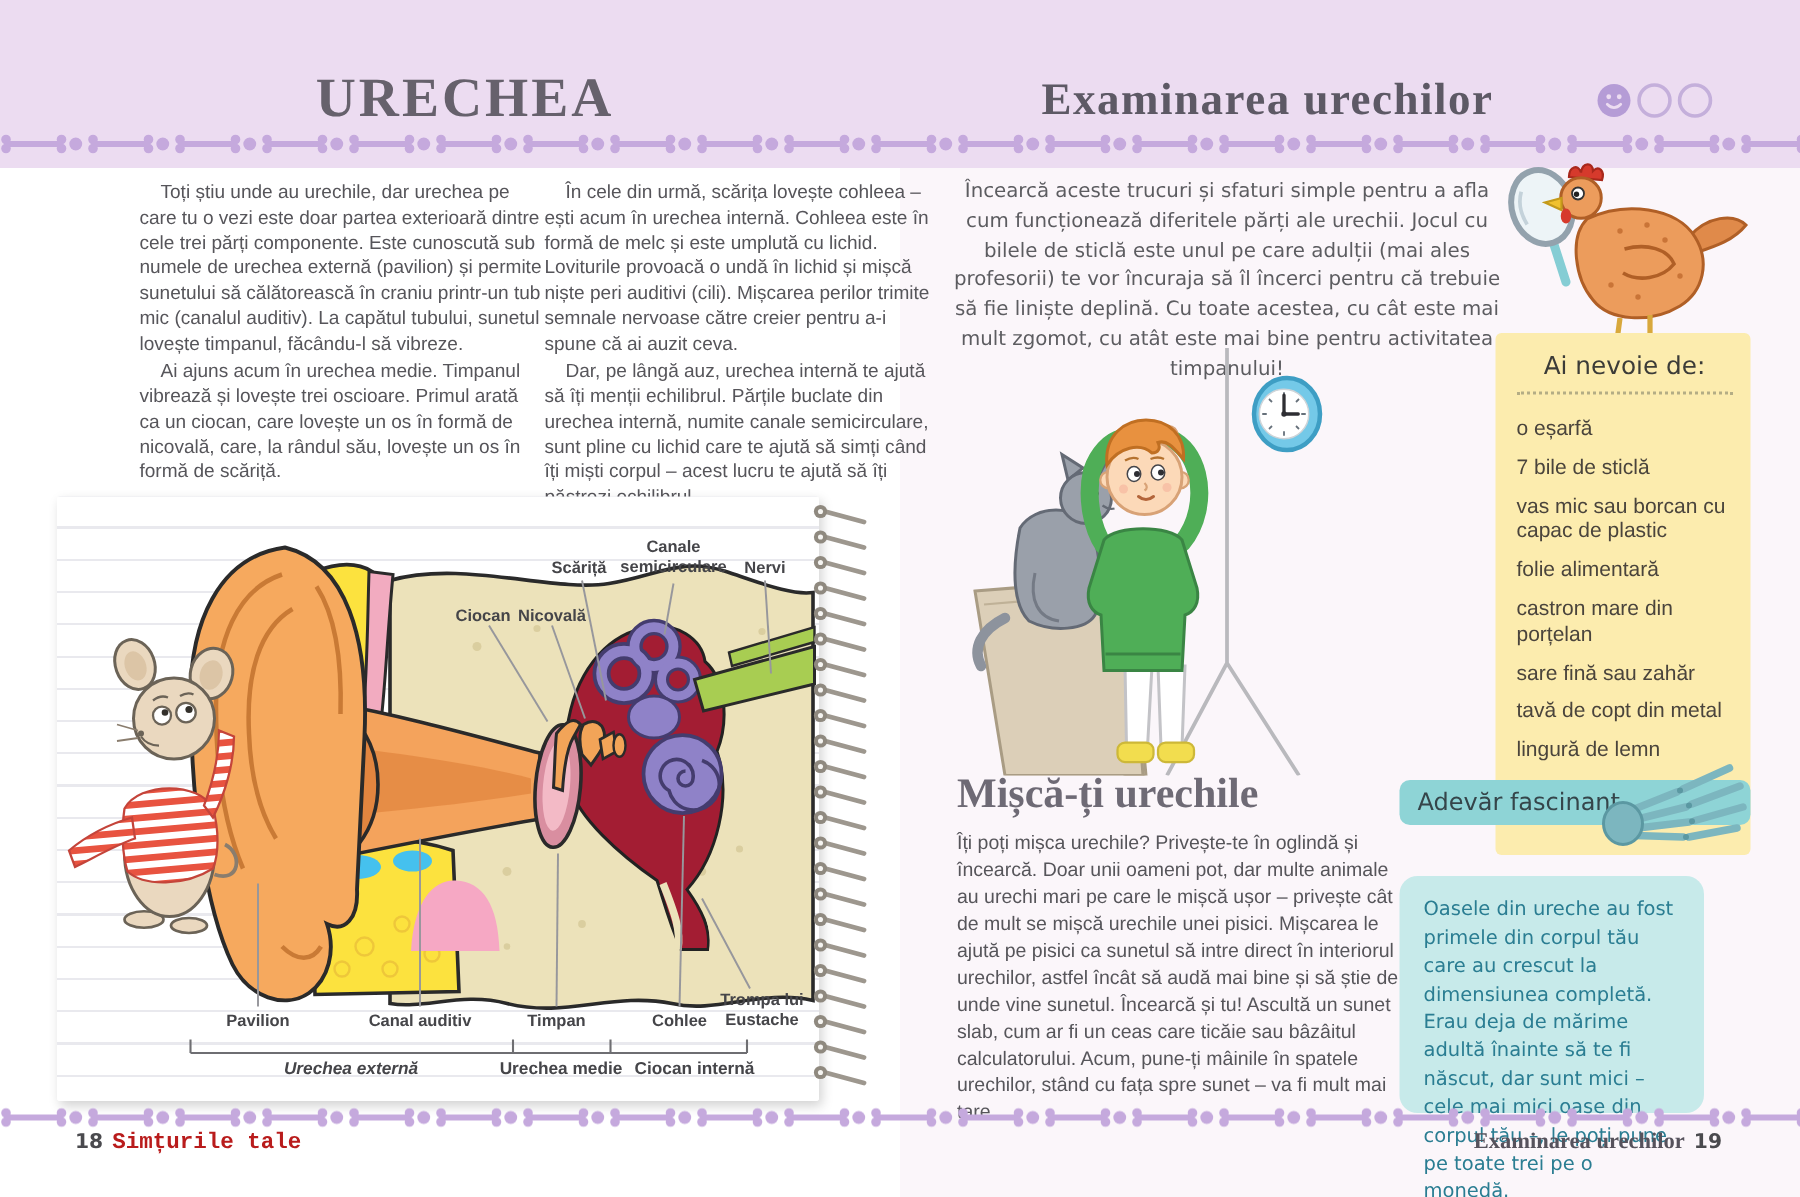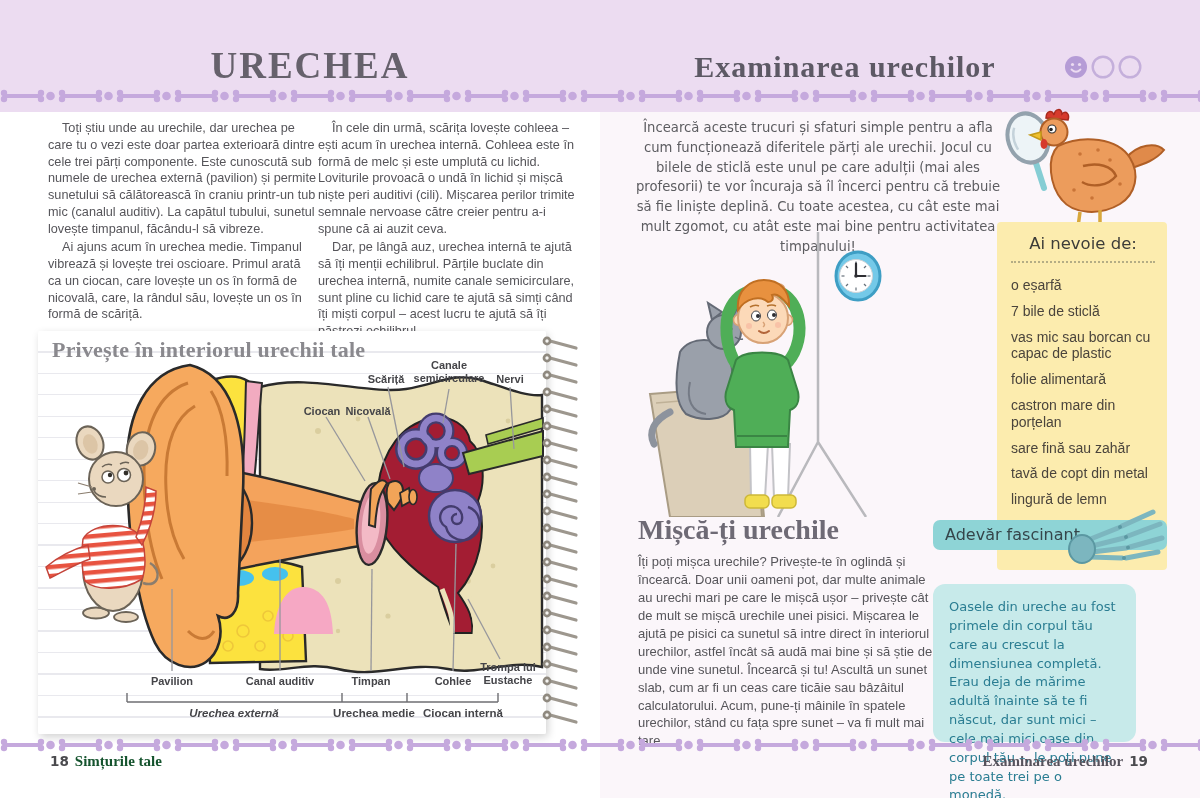--- a/index.html
+++ b/index.html
@@ -9,40 +9,40 @@
   
   .banner{position:absolute;left:0;top:0;width:1200px;height:112px;background:#ecdcf1;}
   .main-title{position:absolute;top:44px;left:110px;width:400px;text-align:center;
     font-family:"Liberation Serif",serif;font-weight:700;font-size:37px;letter-spacing:2px;color:#66616c;}
   .exam-title{position:absolute;top:50px;left:650px;width:390px;text-align:center;
     font-family:"Liberation Serif",serif;font-weight:700;font-size:30px;letter-spacing:1px;color:#5d5965;}
   .bones-top{position:absolute;left:0;top:88px;}
   .bones-bottom{position:absolute;left:0;top:737px;}
   .rating{position:absolute;left:1062px;top:53px;}
   
-  .col{position:absolute;top:120px;font-size:12.7px;line-height:1.32;color:#56555a;}
+  .col{position:absolute;top:120px;font-size:12.7px;line-height:1.32;color:#56555a;margin-left:45px;}
   .col p{margin:0 0 2px 0;text-indent:14px;}
   .col1{left:48px;width:268px;}
   .col2{left:318px;width:262px;}
   
   .panel{position:absolute;left:38px;top:331px;width:508px;height:403px;background:
     repeating-linear-gradient(180deg,#ffffff 0px,#ffffff 20px,#e9e9ee 20px,#e9e9ee 21.5px);
     box-shadow:2px 3px 8px rgba(0,0,0,.18);border-radius:2px;}
   .panel-title{position:absolute;left:14px;top:6px;font-family:"Liberation Serif",serif;
     font-weight:700;font-size:22px;color:#8a898e;letter-spacing:.2px;}
   .ear-svg{position:absolute;left:0;top:0;}
   .spiral{position:absolute;left:498px;top:0;overflow:visible;}
   .dlabel{position:absolute;transform:translateX(-50%);font-size:11px;font-weight:700;
     color:#454549;text-align:center;line-height:1.15;white-space:nowrap;}
   .dlabel.wrap{white-space:normal;}
   .blabel{position:absolute;transform:translateX(-50%);font-size:11.5px;font-weight:700;color:#454549;}
   
   .footer-left{position:absolute;left:50px;top:752px;font-size:15px;color:#4a4a4e;}
   .footer-left .num{font-weight:700;font-family:"DejaVu Sans",sans-serif;font-size:13.5px;}
-  .footer-left .sec{font-family:Liberation Serif, serif;font-weight:700;color:#14532d;margin-left:6px;}
+  .footer-left .sec{font-family:Liberation Mono, monospace;font-weight:700;color:#b91c1c;margin-left:6px;}
   .footer-right{position:absolute;right:52px;top:752px;font-size:15px;color:#4a4a4e;text-align:right;}
   .footer-right .sec{font-family:"Liberation Serif",serif;font-weight:700;color:#56525c;margin-right:6px;}
   .footer-right .num{font-weight:700;font-family:"DejaVu Sans",sans-serif;font-size:13.5px;}
   
   .comic{font-family:"DejaVu Sans",sans-serif;}
   .intro{position:absolute;left:633px;top:118px;width:370px;text-align:center;
     font-size:13.2px;line-height:1.5;color:#5c5c60;}
   .chicken{position:absolute;left:988px;top:106px;}
   .needs-box{position:absolute;left:997px;top:222px;width:170px;height:348px;background:#fcecae;
     border-radius:4px;box-sizing:border-box;padding:12px 12px 0 14px;}
@@ -239,21 +239,20 @@
         <line x1="415" y1="340" x2="418" y2="213"></line>
         <line x1="462" y1="328" x2="430" y2="268"></line>
       </g>
 
       <g stroke="#6e6e72" stroke-width="1.4" fill="none">
         <path d="M89,371 H460"></path>
         <path d="M89,371 V362 M304,371 V362 M369,371 V362 M460,371 V362"></path>
       </g>
     </svg>
 
-    <div class="panel-title">Privește în interiorul urechii tale</div>
 
     <div class="dlabel" style="left:284px;top:74px;">Ciocan</div>
     <div class="dlabel" style="left:330px;top:74px;">Nicovală</div>
     <div class="dlabel" style="left:348px;top:42px;">Scăriță</div>
     <div class="dlabel wrap" style="left:411px;top:28px;width:94px;">Canale semicirculare</div>
     <div class="dlabel" style="left:472px;top:42px;">Nervi</div>
     <div class="dlabel" style="left:134px;top:344px;">Pavilion</div>
     <div class="dlabel" style="left:242px;top:344px;">Canal auditiv</div>
     <div class="dlabel" style="left:333px;top:344px;">Timpan</div>
     <div class="dlabel" style="left:415px;top:344px;">Cohlee</div>

